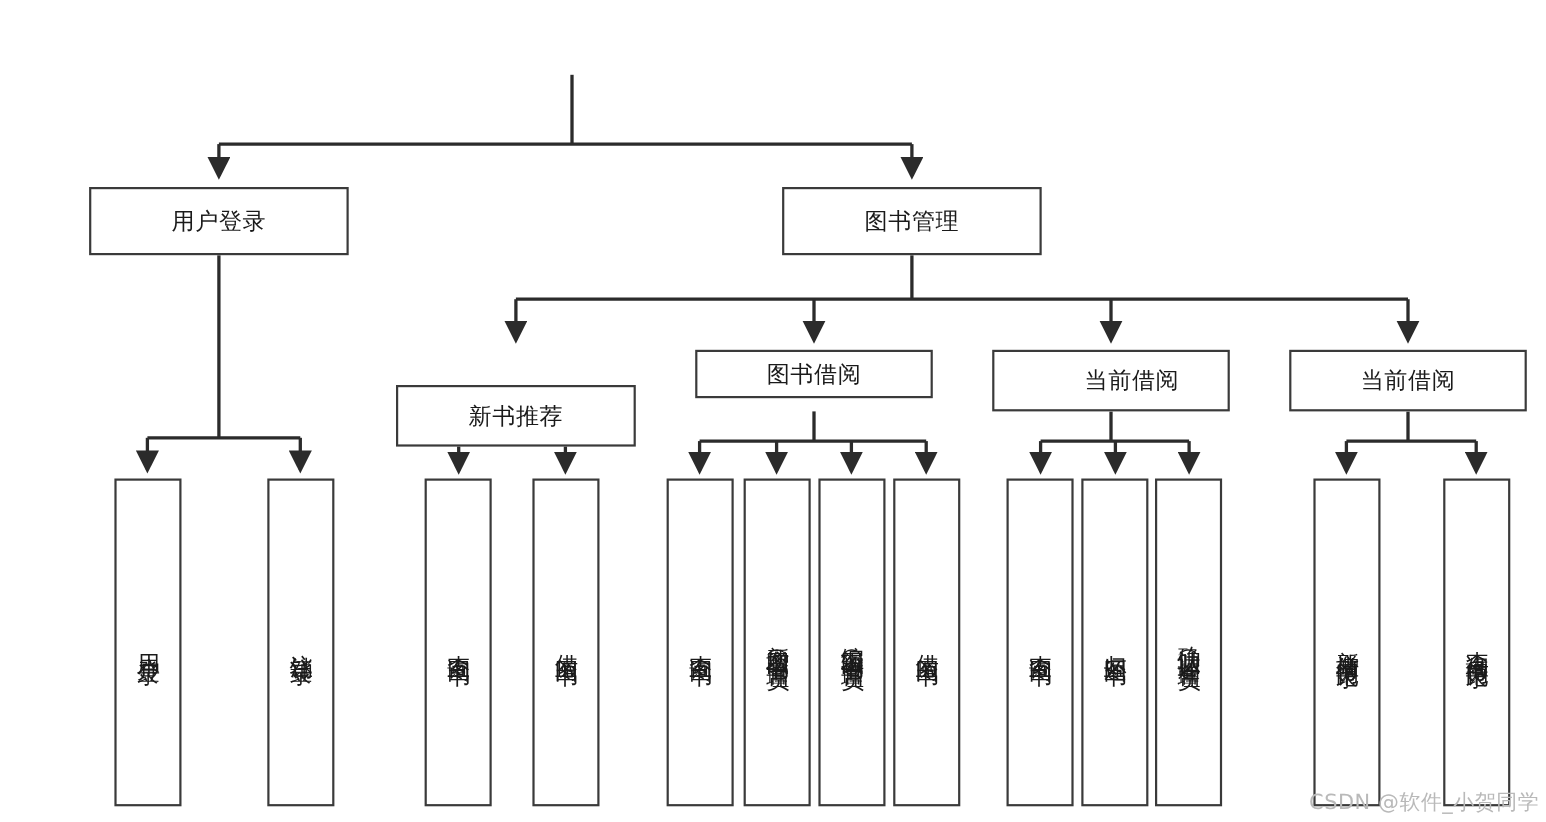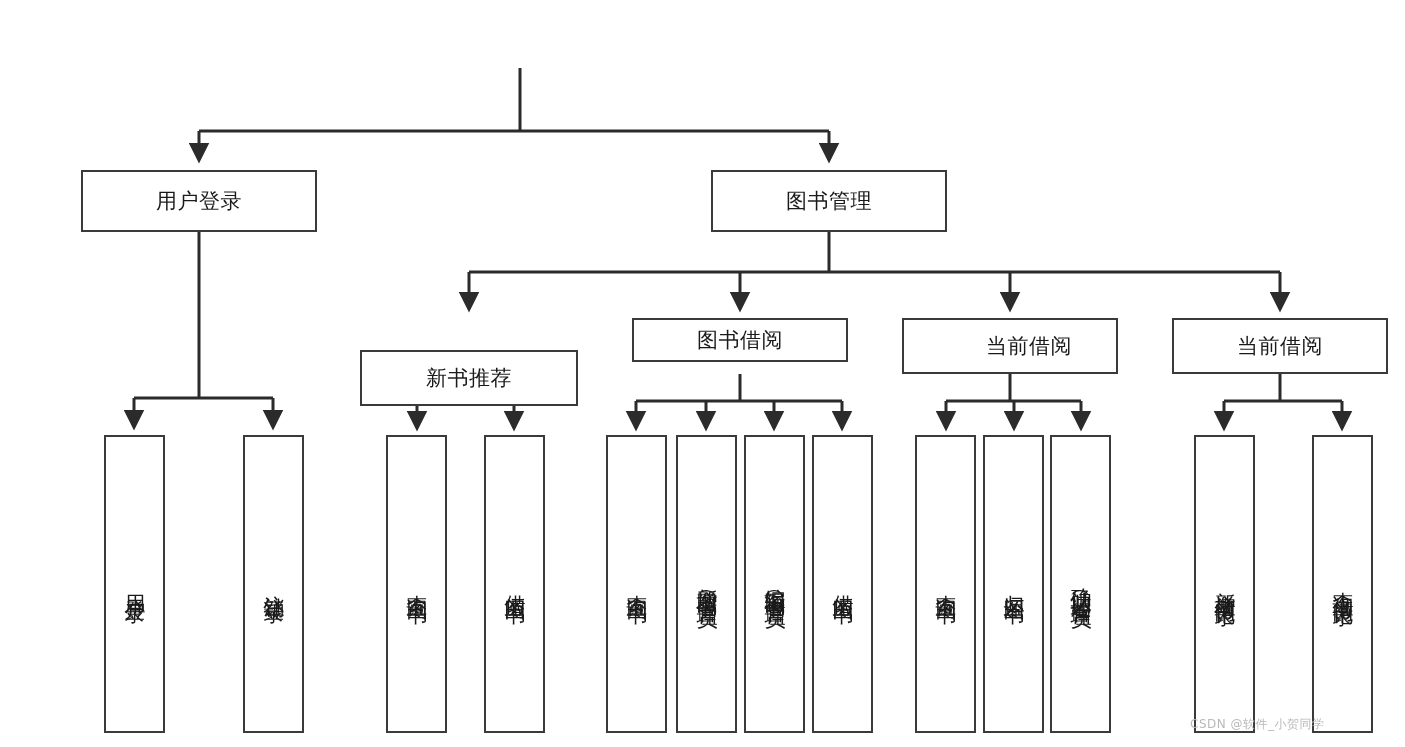--- a/index.html
+++ b/index.html
@@ -56,21 +56,21 @@
     text-orientation: upright;
     font-size: 21px;
     letter-spacing: 3px;
     line-height: 1;
     white-space: nowrap;
   }
   #root-node .label { font-size: 22px; }
   .watermark {
     position: absolute;
     color: #b9b9b9;
-    font-size: 12px;
+    font-size: 19px;
     letter-spacing: 0.5px;
     z-index: 5;
     white-space: nowrap;
     font-family: "DejaVu Sans", "Liberation Sans", sans-serif;
   }
 </style>
 </head>
 <body>
 
 <div id="canvas">

